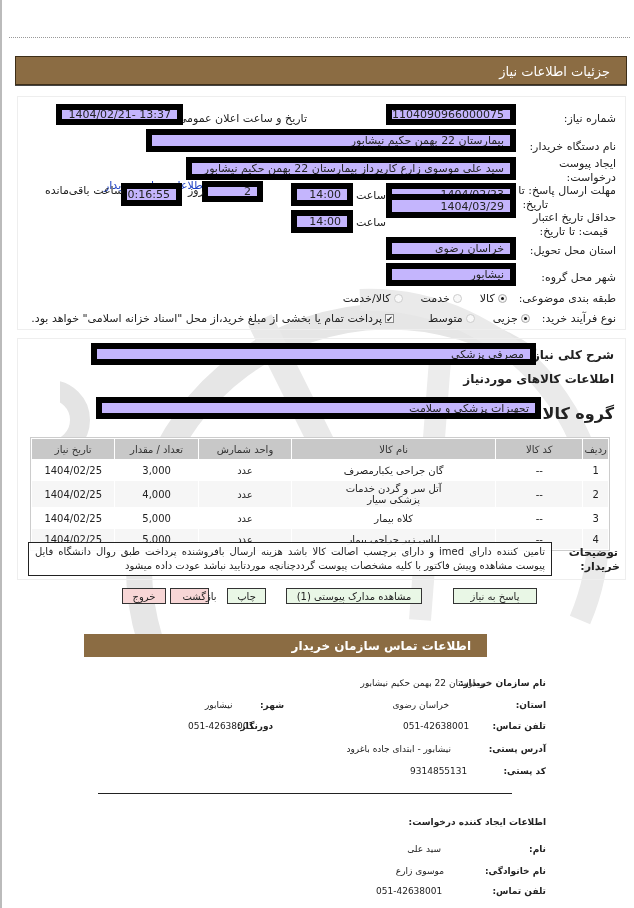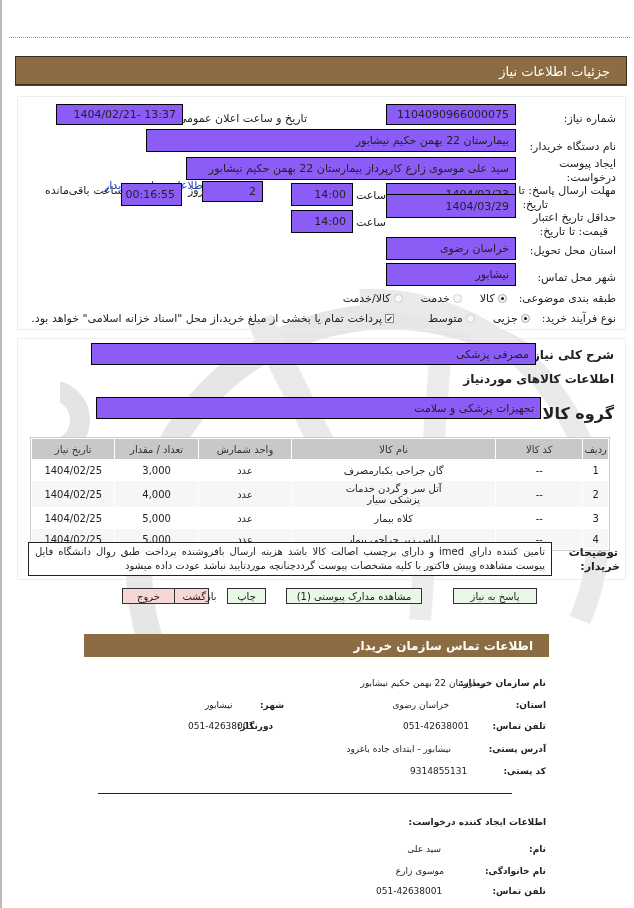--- a/index.html
+++ b/index.html
@@ -6,21 +6,21 @@
   body { width:634px; height:908px; position:relative; overflow:hidden;
          font-family:"DejaVu Sans", sans-serif; font-size:11px; color:#222; direction:rtl; }
   .leftline { position:absolute; left:0; top:0; width:2px; height:908px; background:#bbb; }
   .dotted { position:absolute; left:9px; right:4px; top:37px; border-top:1px dotted #999; }
   .watermark { position:absolute; left:60px; top:240px; width:560px; height:420px; pointer-events:none; z-index:0; }
   .panel-header { position:absolute; background:#8b6c43; color:#fff; border:1px solid #3d2e18;
                   box-shadow:0 1px 0 #444; }
   .panel-header span { position:absolute; right:16px; top:50%; transform:translateY(-50%); font-size:13px; }
   .panel { position:absolute; left:17px; right:8px; border:1px solid #eee; background:rgba(255,255,255,0.0); }
   .lbl { position:absolute; font-size:11px; color:#222; white-space:nowrap; z-index:1; }
-  .box { position:absolute; border:1px solid #000000; background:#8b5cf6; z-index:1; font-size:11px;
+  .box { position:absolute; border:6px solid #000000; background:#c4b5fd; z-index:1; font-size:11px;
          box-sizing:border-box; padding:0 6px; display:flex; align-items:center; white-space:nowrap; overflow:hidden; }
   .box.ltr { direction:ltr; justify-content:flex-end; }
   .box.rtl { justify-content:flex-start; }
   .link { position:absolute; color:#1a3fc4; font-size:11px; z-index:1; cursor:pointer; }
   .radio { display:inline-block; width:9px; height:9px; border-radius:50%; border:1px solid #aaa;
            background:#f4f4f4; vertical-align:middle; position:relative; box-sizing:border-box; }
   .radio.on::after { content:""; position:absolute; left:2px; top:2px; width:3px; height:3px; border-radius:50%; background:#111; }
   .radio.dis { border-color:#ccc; background:#f8f8f8; }
   .chk { display:inline-block; width:9px; height:9px; border:1px solid #888; background:#f4f4f4;
          position:relative; vertical-align:middle; font-size:8px; line-height:9px; text-align:center; box-sizing:border-box; }
@@ -86,21 +86,21 @@
 
 <span class="lbl" style="right:18px; top:211px;">حداقل تاریخ اعتبار</span>
 <span class="lbl" style="right:26px; top:225px;">قیمت: تا تاریخ:</span>
 <div class="box ltr" style="left:386px; top:194px; width:130px; height:24px;">1404/03/29</div>
 <span class="lbl" style="left:356px; top:216px;">ساعت</span>
 <div class="box ltr" style="left:291px; top:210px; width:62px; height:23px;">14:00</div>
 
 <span class="lbl" style="right:18px; top:244px;">استان محل تحویل:</span>
 <div class="box rtl" style="left:386px; top:237px; width:130px; height:23px;">خراسان  رضوی</div>
 
-<span class="lbl" style="right:18px; top:271px;">شهر محل تماس:</span>
+<span class="lbl" style="right:18px; top:271px;">شهر محل گروه:</span>
 <div class="box rtl" style="left:386px; top:263px; width:130px; height:23px;">نیشابور</div>
 
 <div class="optrow" style="right:18px; top:292px;">
   <span style="margin-left:8px;">طبقه بندی موضوعی:</span>
   <span class="grp">
       <span class="radio on"></span>
       <span>کالا</span>
     </span>
   <span class="grp">
       <span class="radio dis"></span>
@@ -183,23 +183,23 @@
 </table>
 
 <span class="lbl bold" style="right:16px; top:546px; font-size:11px;">توضیحات</span>
 <span class="lbl bold" style="right:14px; top:560px; font-size:11px;">خریدار:</span>
 <div class="desc">تامین کننده دارای imed و دارای برچسب اصالت کالا باشد هزینه ارسال بافروشنده پرداخت طبق روال دانشگاه فایل پیوست مشاهده وپیش فاکتور با کلیه مشخصات پیوست  گرددچنانچه موردتایید نباشد عودت داده میشود</div>
 
 <div class="btn green" style="left:453px; width:84px;">پاسخ به نیاز</div>
 <div class="btn green" style="left:286px; width:136px;">مشاهده مدارک پیوستی (1)</div>
 <div class="btn green" style="left:227px; width:39px;">چاپ</div>
 <div class="btn red" style="left:170px; width:39px;padding-left:20px;">بازگشت</div>
-<div class="btn red" style="left:122px; width:53px;">خروج</div>
-
-<div class="panel-header" style="left:84px; top:634px; width:465px; height:23px; border:none; box-shadow:none;">
+<div class="btn red" style="left:122px; width:44px;">خروج</div>
+
+<div class="panel-header" style="left:84px; top:634px; width:403px; height:23px; border:none; box-shadow:none;">
   <span class="bold" style="font-size:12px;">اطلاعات تماس سازمان خریدار</span>
 </div>
 
 <span class="lbl bold sm" style="right:88px; top:678px;">نام سازمان خریدار:</span>
 <span class="lbl sm" style="right:148px; top:678px;">بیمارستان 22 بهمن حکیم نیشابور</span>
 
 <span class="lbl bold sm" style="right:88px; top:700px;">استان:</span>
 <span class="lbl sm" style="right:185px; top:700px;">خراسان رضوی</span>
 <span class="lbl bold sm" style="left:260px; top:700px;">شهر:</span>
 <span class="lbl sm" style="left:205px; top:700px;">نیشابور</span>

